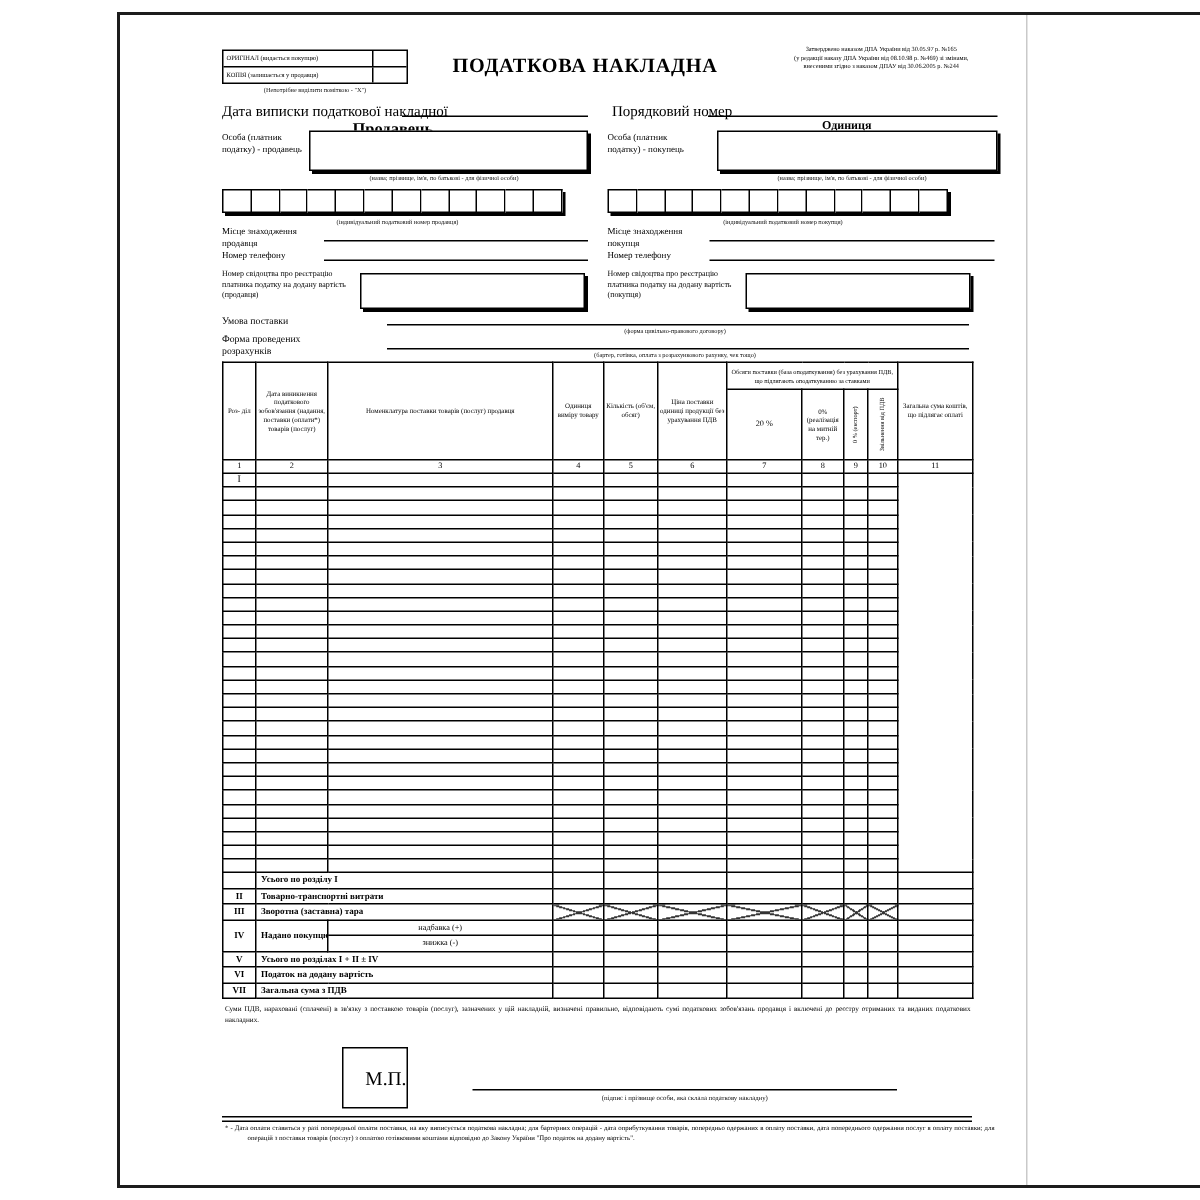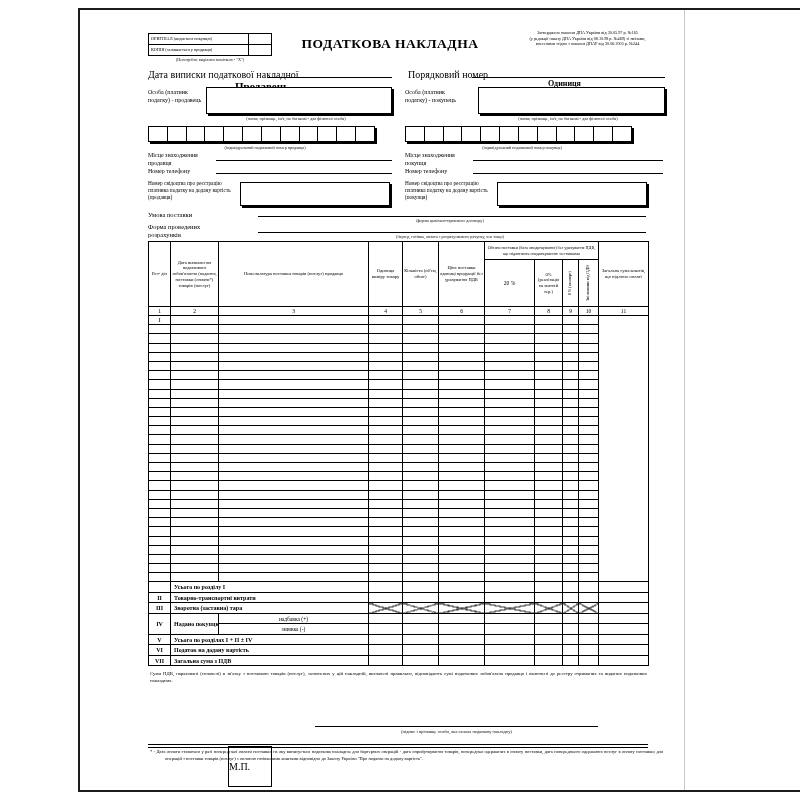--- a/index.html
+++ b/index.html
@@ -34,21 +34,21 @@
   .blank td{height:8.2px;}
   .sec{font-size:6.5px;text-align:center;vertical-align:top;line-height:8px;}
   .trow td{height:9.5px;font-size:5px;}
   .trow .rn{font-weight:bold;font-size:6px;text-align:center;}
   .trow .lb{font-weight:bold;font-size:6px;text-align:left;padding-left:3px;white-space:nowrap;overflow:hidden;}
   .trow .sub{font-size:5.5px;text-align:center;}
   .xcell{background:
     linear-gradient(to top right,transparent calc(50% - .6px),#333 calc(50% - .6px),#333 calc(50% + .6px),transparent calc(50% + .6px)),
     linear-gradient(to bottom right,transparent calc(50% - .6px),#333 calc(50% - .6px),#333 calc(50% + .6px),transparent calc(50% + .6px));}
   .decl{position:absolute;font-size:4.8px;line-height:1.5;text-align:justify;}
-  .stamp{position:absolute;border:1px solid #000;display:flex;align-items:center;justify-content:flex-start;font-size:10px;margin-top:48px;}
+  .stamp{position:absolute;border:1px solid #000;display:flex;align-items:center;justify-content:flex-end;font-size:13px;}
   .sep{position:absolute;height:2px;border-top:1px solid #000;border-bottom:1px solid #000;}
   .footnote{position:absolute;font-size:4.5px;line-height:1.45;padding-left:15px;text-indent:-15px;text-align:justify;}
 </style>
 </head>
 <body>
 
 <div class="sheet">
 
   <div class="edge" style="left:78px;top:8px;width:722px;height:2px;"></div>
   <div class="edge" style="left:78px;top:8px;width:2px;height:784px;"></div>

